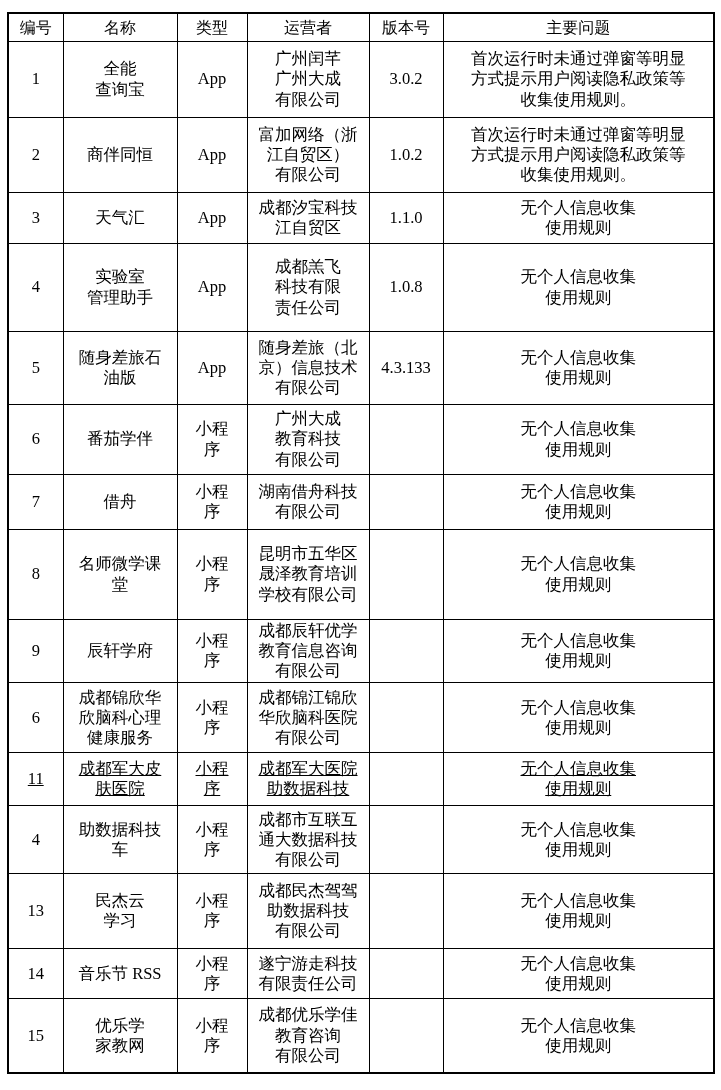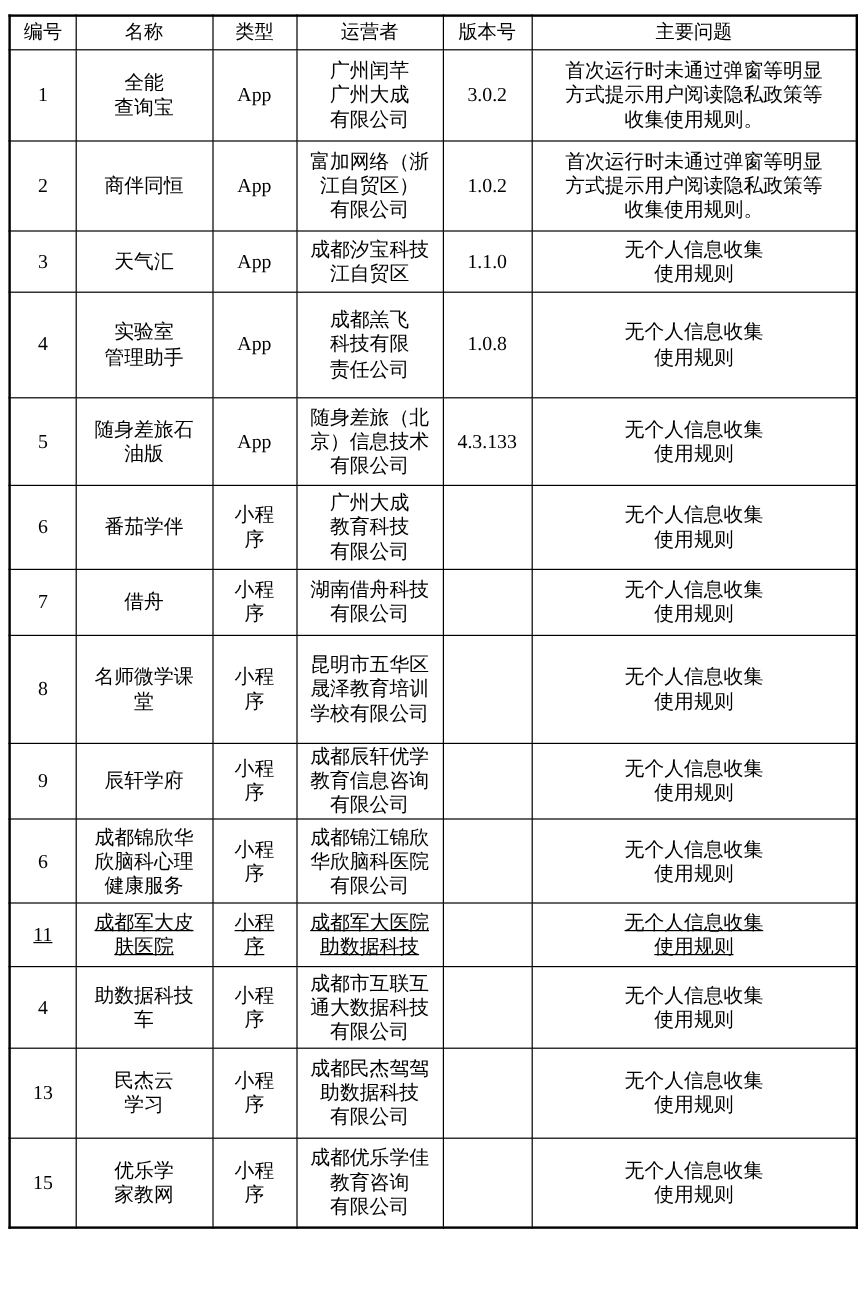--- a/index.html
+++ b/index.html
@@ -227,20 +227,31 @@
 学习</td>
           <td>小程
 序</td>
           <td>成都民杰驾驾
 助数据科技
 有限公司</td>
           <td></td>
           <td>无个人信息收集
 使用规则</td>
         </tr>
+        <tr style="height: 50px;">
+          <td>14</td>
+          <td>音乐节 RSS</td>
+          <td>小程
+序</td>
+          <td>遂宁游走科技
+有限责任公司</td>
+          <td></td>
+          <td>无个人信息收集
+使用规则</td>
+        </tr>
         <tr style="height: 74px;">
           <td>15</td>
           <td>优乐学
 家教网</td>
           <td>小程
 序</td>
           <td>成都优乐学佳
 教育咨询
 有限公司</td>
           <td></td>

